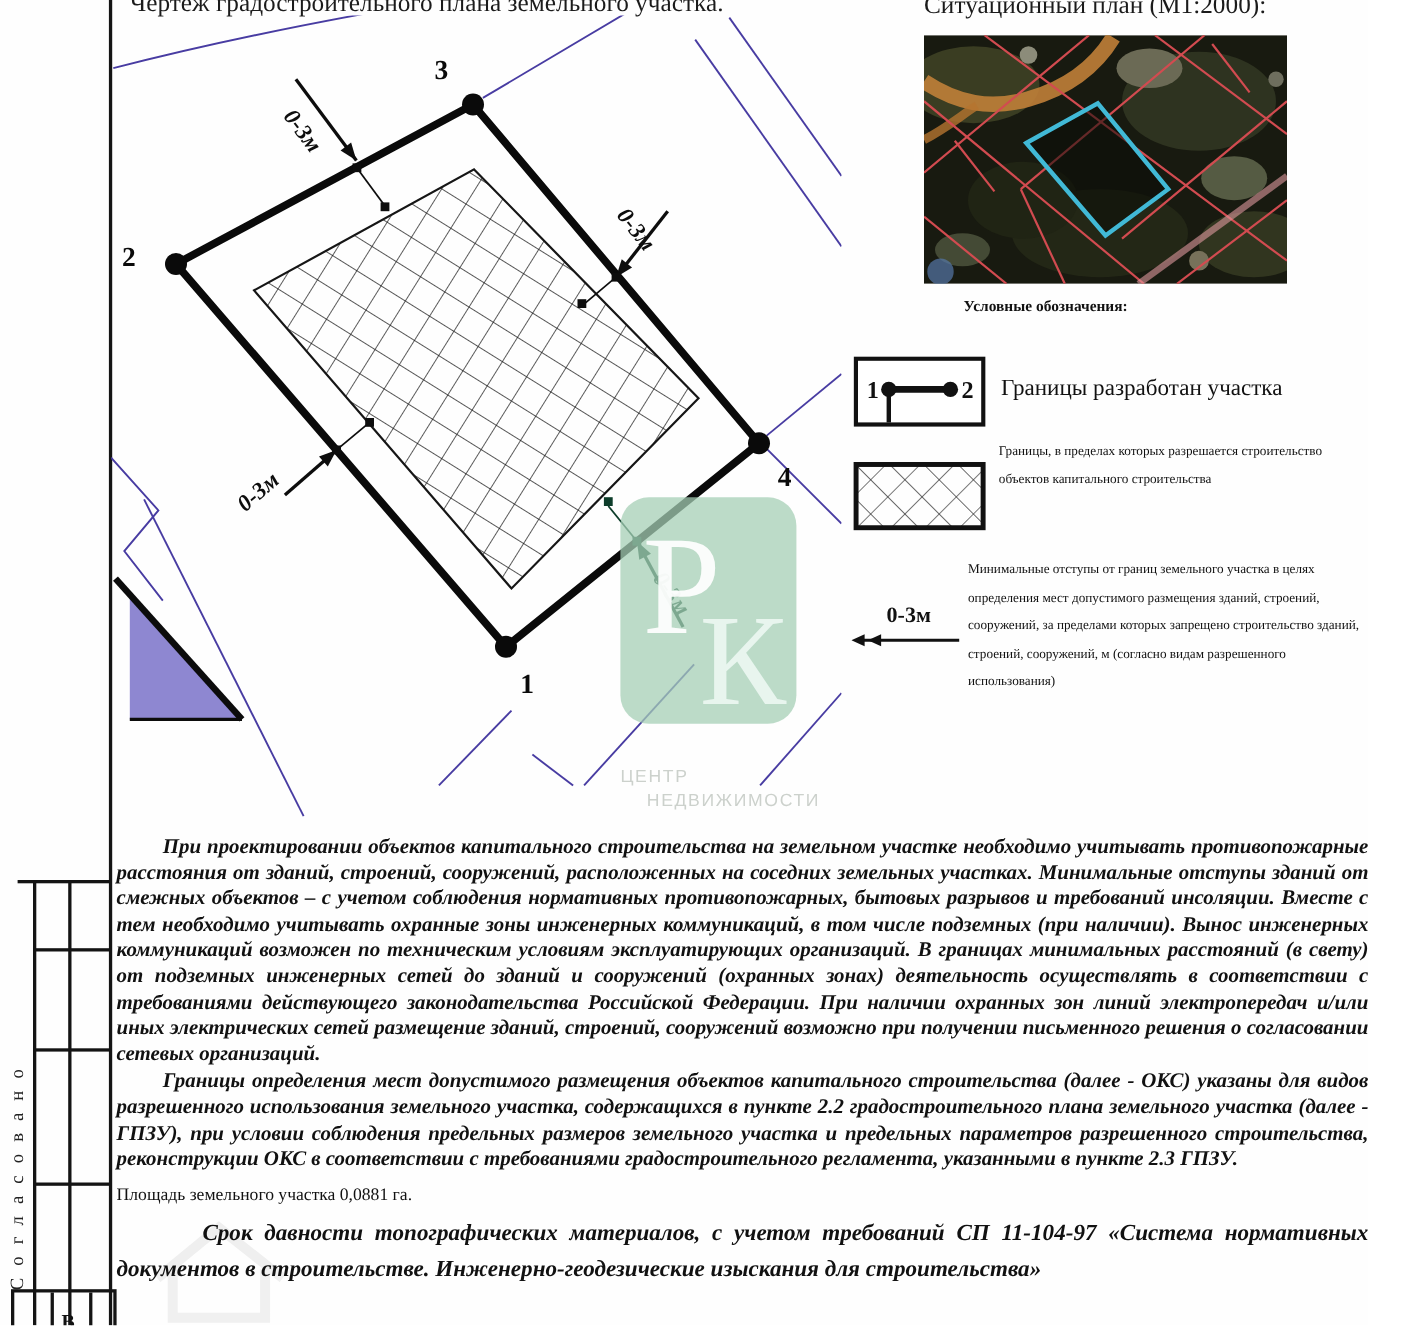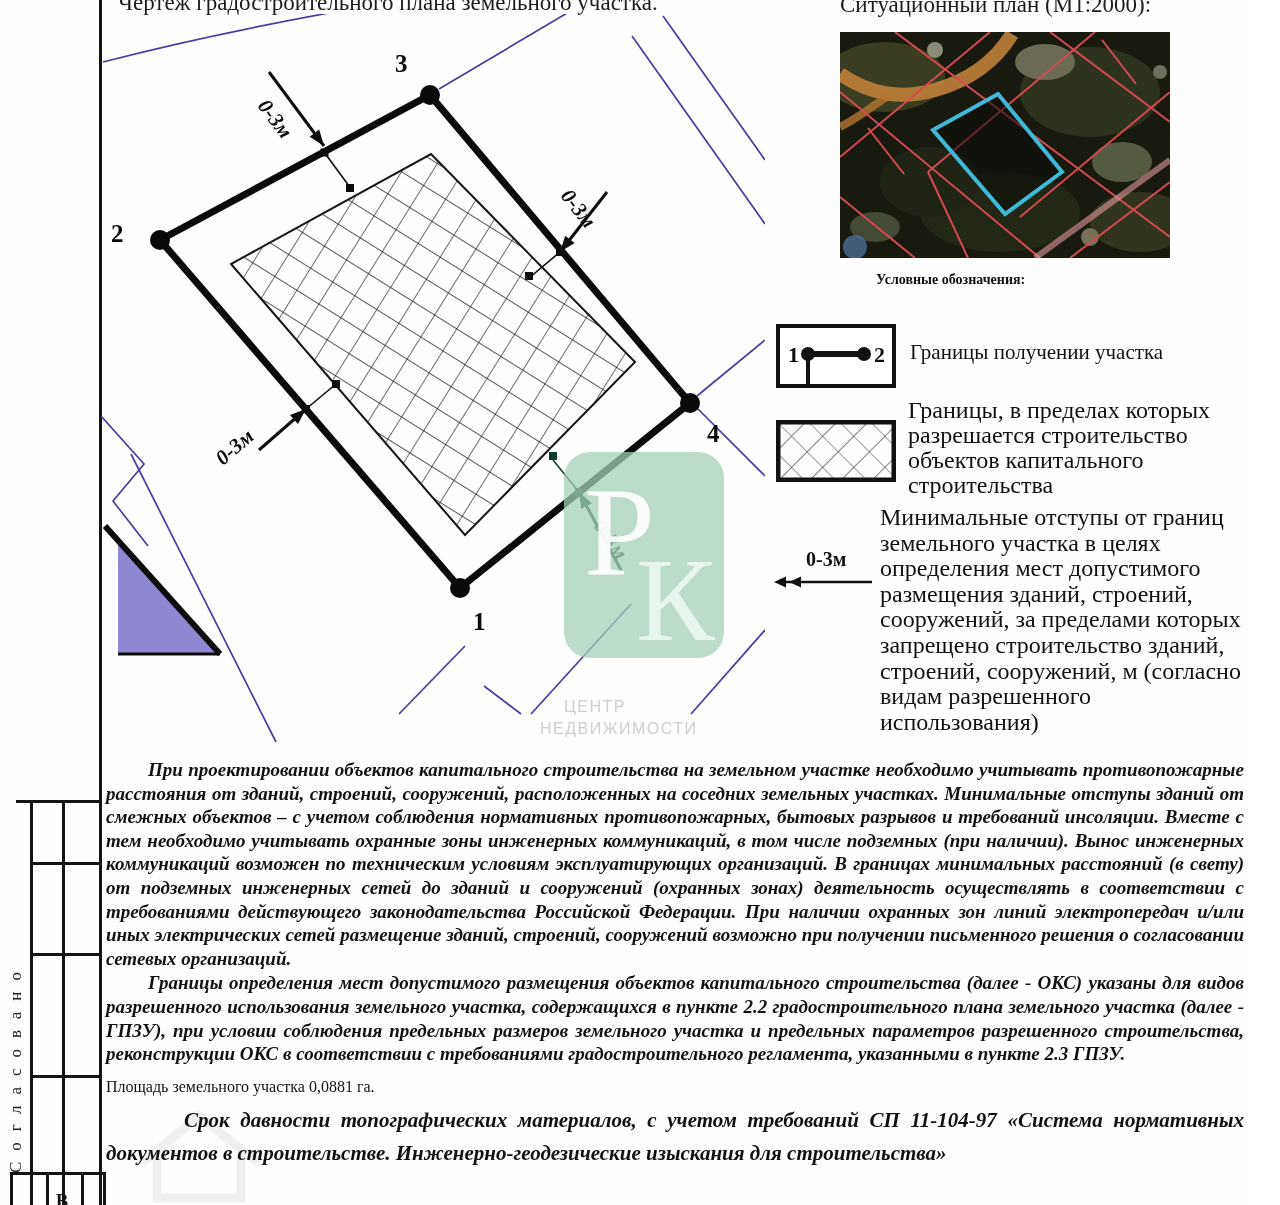--- a/index.html
+++ b/index.html
@@ -3,21 +3,21 @@
 <meta charset="utf-8">
 <style>
   html,body{margin:0;padding:0;background:#ffffff;}
   #page{position:relative;width:1244px;height:1205px;background:#fefefe;overflow:hidden;
         font-family:"Liberation Serif",serif;color:#111;}
   .abs{position:absolute;}
   .title{font-size:23px;color:#1b1b1b;white-space:nowrap;}
   .frame-line{position:absolute;background:#141414;}
   
   .legend-title{font-size:14px;font-weight:bold;}
-  .legend-label{font-size:24px;line-height:25px;}
+  .legend-label{font-size:12px;line-height:25px;}
   
   .bodytext{font-size:19px;font-weight:bold;font-style:italic;line-height:23.6px;
             text-align:justify;margin:0;}
   .bodytext.indent{text-indent:42px;}
   .plainline{font-size:16px;line-height:34px;margin:0;}
   .lastpara{font-size:21px;font-weight:bold;font-style:italic;line-height:33px;
             text-align:justify;text-indent:78px;margin:0;}
   .scaleval{font-style:italic;text-decoration:underline;}
   
   .vert-label{writing-mode:vertical-rl;transform:rotate(180deg);font-size:17px;
@@ -119,21 +119,21 @@
       <rect x="474" y="474" width="8" height="8" stroke="none"></rect>
       <rect x="448" y="438" width="8" height="8" stroke="none"></rect>
       <text x="492" y="512" transform="rotate(55 492 512)" stroke="none" font-family="Liberation Serif, serif" font-size="21" font-weight="bold" font-style="italic">0-3м</text>
     </g>
   </svg>
 
   <div class="wm-box" style="left:564px;top:452px;width:160px;height:206px;background:rgba(164,206,181,0.74);"></div>
   <div class="wm-letter" style="left:584px;top:468px;font-size:128px;color:rgba(255,255,255,0.92);">Р</div>
   <div class="wm-letter" style="left:636px;top:542px;font-size:118px;color:rgba(243,251,247,0.8);">К</div>
   <div class="abs wm-caption" style="left:564px;top:698px;">ЦЕНТР</div>
-  <div class="abs wm-caption" style="left:540px;top:720px;">НЕДВИЖИМОСТИ</div>
+  <div class="abs wm-caption" style="left:588px;top:720px;">НЕДВИЖИМОСТИ</div>
 
   <svg class="abs" style="left:840px;top:32px;" width="330" height="226" viewBox="0 0 330 226">
     <rect width="330" height="226" fill="#181a10"></rect>
     <g>
       <ellipse cx="45" cy="45" rx="60" ry="35" fill="#3a3d22"></ellipse>
       <ellipse cx="250" cy="60" rx="70" ry="45" fill="#2e3320"></ellipse>
       <ellipse cx="160" cy="180" rx="80" ry="40" fill="#232716"></ellipse>
       <ellipse cx="300" cy="190" rx="50" ry="30" fill="#31351f"></ellipse>
       <ellipse cx="90" cy="150" rx="50" ry="35" fill="#202414"></ellipse>
       <ellipse cx="205" cy="30" rx="30" ry="18" fill="#6b6a55"></ellipse>
@@ -169,21 +169,21 @@
 
   <svg class="abs" style="left:776px;top:324px;" width="120" height="64" viewBox="0 0 120 64">
     <rect x="2" y="2" width="116" height="60" fill="#fff" stroke="#111" stroke-width="4"></rect>
     <line x1="32" y1="30" x2="88" y2="30" stroke="#111" stroke-width="6"></line>
     <line x1="32" y1="30" x2="32" y2="60" stroke="#111" stroke-width="4"></line>
     <circle cx="32" cy="30" r="7" fill="#111"></circle>
     <circle cx="88" cy="30" r="7" fill="#111"></circle>
     <text x="12" y="38" font-family="Liberation Serif, serif" font-size="22" font-weight="bold" fill="#111">1</text>
     <text x="98" y="38" font-family="Liberation Serif, serif" font-size="22" font-weight="bold" fill="#111">2</text>
   </svg>
-  <div class="abs legend-label" style="left:910px;top:340px;width:340px;font-size:21px;">Границы получении участка</div>
+  <div class="abs legend-label" style="left:910px;top:340px;width:340px;font-size:21px;">Границы разработан участка</div>
 
   <svg class="abs" style="left:776px;top:420px;" width="120" height="62" viewBox="0 0 120 62">
     <defs>
       <pattern id="xh2" width="22" height="22" patternUnits="userSpaceOnUse" patternTransform="rotate(45)">
         <path d="M0 0H22M0 0V22" stroke="#333" stroke-width="1.2" fill="none"></path>
       </pattern>
     </defs>
     <rect x="2" y="2" width="116" height="58" fill="url(#xh2)" stroke="#111" stroke-width="5"></rect>
   </svg>
   <div class="abs legend-label" style="left:908px;top:398px;width:332px;">Границы, в пределах которых разрешается строительство объектов капитального строительства</div>

